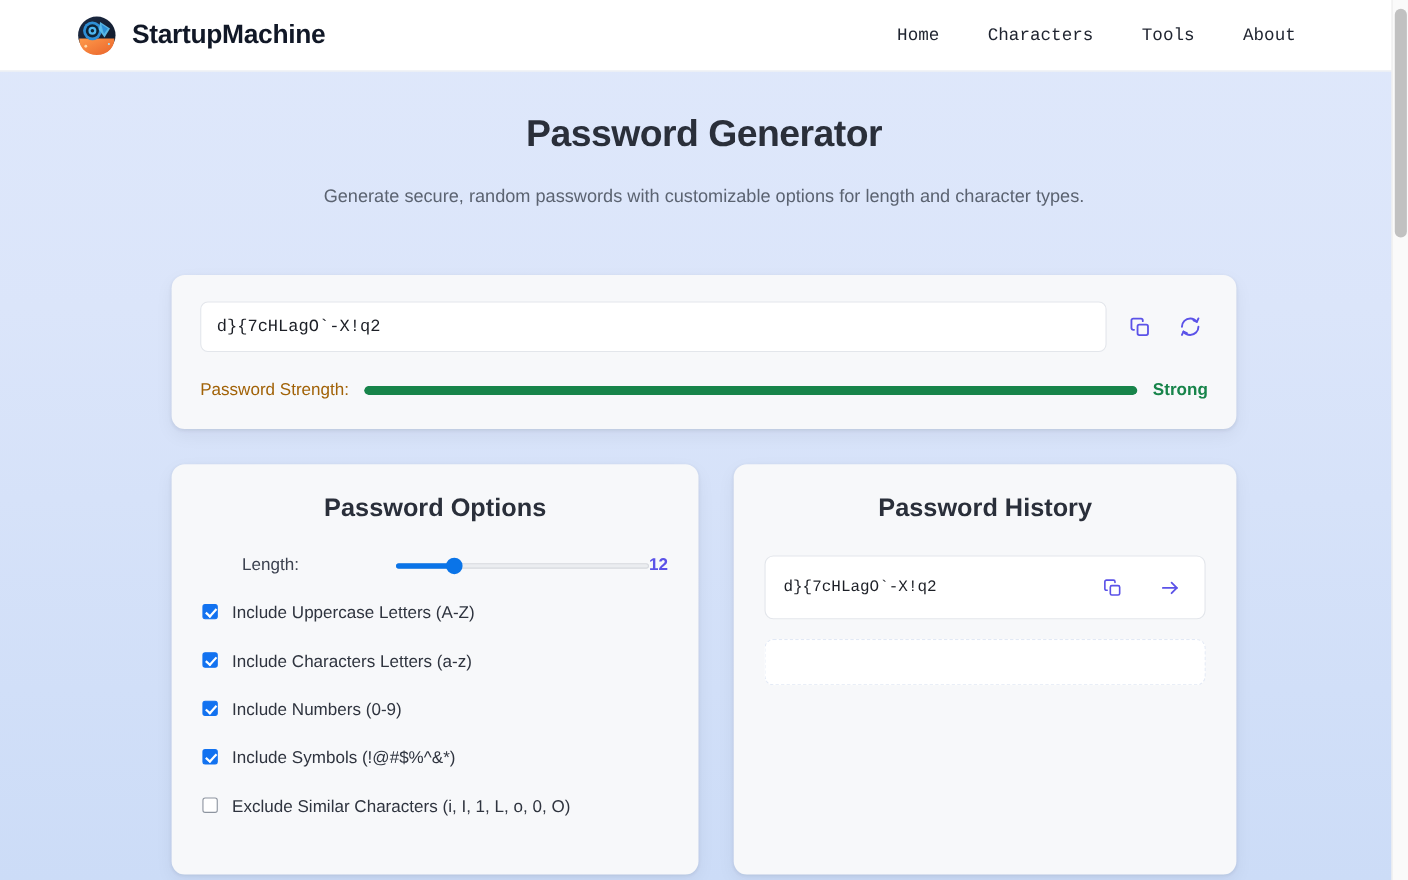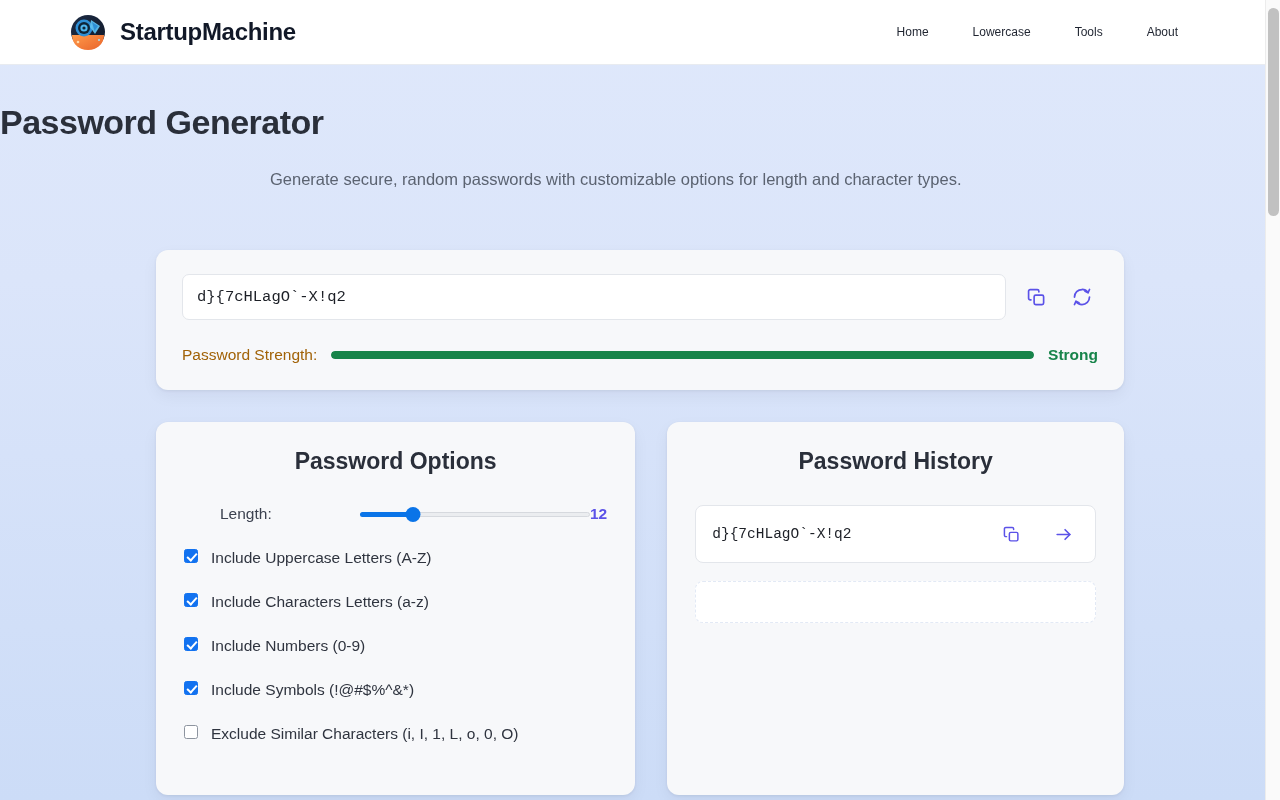--- a/index.html
+++ b/index.html
@@ -61,32 +61,33 @@
     letter-spacing: -0.3px;
   }
 
   .nav {
     display: flex;
     align-items: center;
     gap: 0px;
   }
 
   .nav-link {
-    font-size: 12px;
+    font-size: 16px;
     color: #1f2430;
     padding: 10px 22px;
     text-decoration: none;
     white-space: nowrap;
     cursor: pointer;
+    font-family: Liberation Mono, monospace;
   }
 
   
   .hero {
     padding: 38px 0 0;
-    text-align: left;
+    text-align: center;
   }
 
   .hero-title {
     font-size: 34px;
     font-weight: bold;
     color: #2a2f3a;
     letter-spacing: -0.5px;
   }
 
   .hero-sub {
@@ -389,21 +390,21 @@
         <circle cx="14" cy="14" r="1.6" fill="#0e2438"></circle>
         <path d="M21 6 L30 12 L25 20 L20 13 Z" fill="#5fc3f2" opacity="0.92"></path>
         <path d="M22 8 L28 12 L24.5 17 Z" fill="#2e8fd6"></path>
         <circle cx="8" cy="28" r="1.3" fill="#ffd9a8"></circle>
         <circle cx="29" cy="26" r="1" fill="#9fe4ff"></circle>
       </svg>
       <span class="brand-name">StartupMachine</span>
     </div>
     <div class="nav">
       <a class="nav-link">Home</a>
-      <a class="nav-link">Lowercase</a>
+      <a class="nav-link">Characters</a>
       <a class="nav-link">Tools</a>
       <a class="nav-link">About</a>
     </div>
   </div>
 
   <div class="hero">
     <h1 class="hero-title">Password Generator</h1>
     <p class="hero-sub">Generate secure, random passwords with customizable options for length and character types.</p>
   </div>
 

